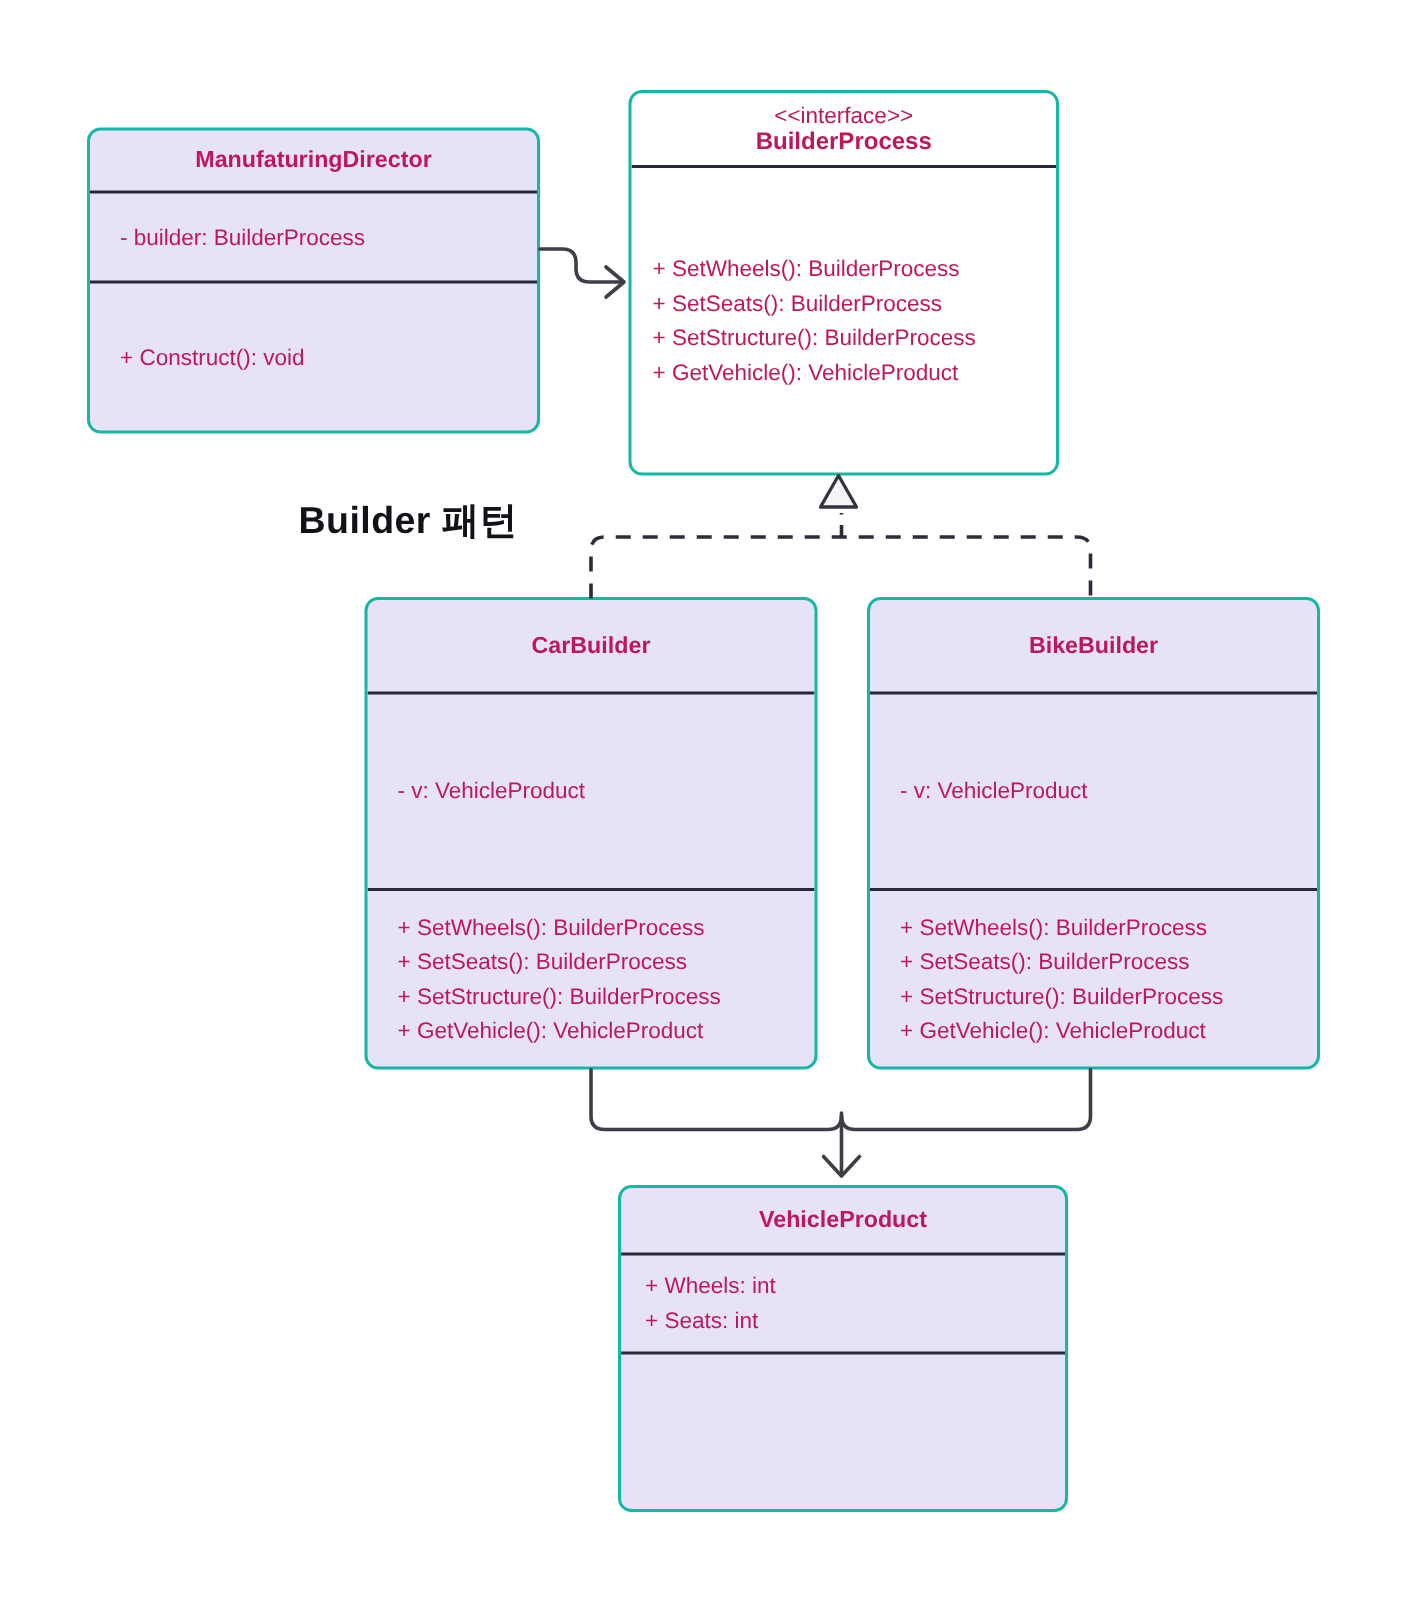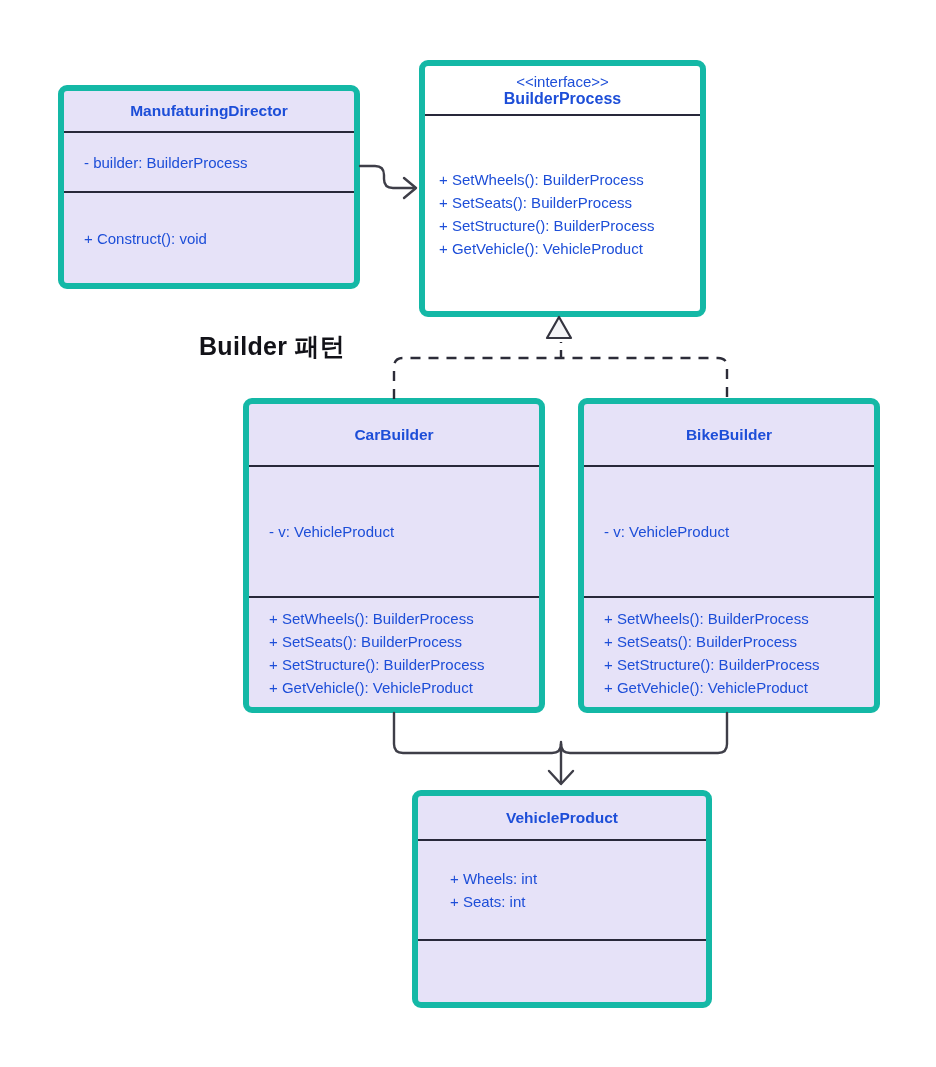--- a/index.html
+++ b/index.html
@@ -2,22 +2,22 @@
 <html><head>
 <meta charset="utf-8">
 <style>
   html,body { margin:0; padding:0; background:#ffffff; }
   .canvas {
     position:relative; width:936px; height:1067px; background:#ffffff;
     font-family:"Liberation Sans", sans-serif; overflow:hidden;
   }
   .uml-class {
     position:absolute; box-sizing:border-box;
-    border:6px solid #14b8a6; border-radius:9px;
-    background:#e6e2f8; color:#1d4ed8;
+    border:2px solid #14b8a6; border-radius:9px;
+    background:#e6e2f8; color:#be185d;
     display:flex; flex-direction:column; overflow:hidden; z-index:1;justify-content:flex-end;
   }
   .uml-class.interface { background:#ffffff; }
   .uml-class > div { box-sizing:border-box; flex:0 0 auto; }
   .uml-class > div + div { border-top:2px solid #28283a; }
   .uml-header {
     display:flex; flex-direction:column; align-items:center; justify-content:center;
     font-weight:bold; font-size:15.5px;
   }
   .uml-header .stereotype { font-weight:normal; font-size:15px; }
@@ -112,20 +112,20 @@
       <div class="member">+ SetSeats(): BuilderProcess</div>
       <div class="member">+ SetStructure(): BuilderProcess</div>
       <div class="member">+ GetVehicle(): VehicleProduct</div>
     </div>
   </div>
 
   <div class="uml-class" style="left:412px; top:790px; width:300px; height:218px;">
     <div class="uml-header" style="height:43px;">
       <span>VehicleProduct</span>
     </div>
-    <div class="uml-section" style="height:100px; padding-left:32px;">
+    <div class="uml-section" style="height:66px; padding-left:16px;">
       <div class="member">+ Wheels: int</div>
       <div class="member">+ Seats: int</div>
     </div>
     <div class="uml-section grow"></div>
   </div>
 
 </div>
 
 </body></html>

